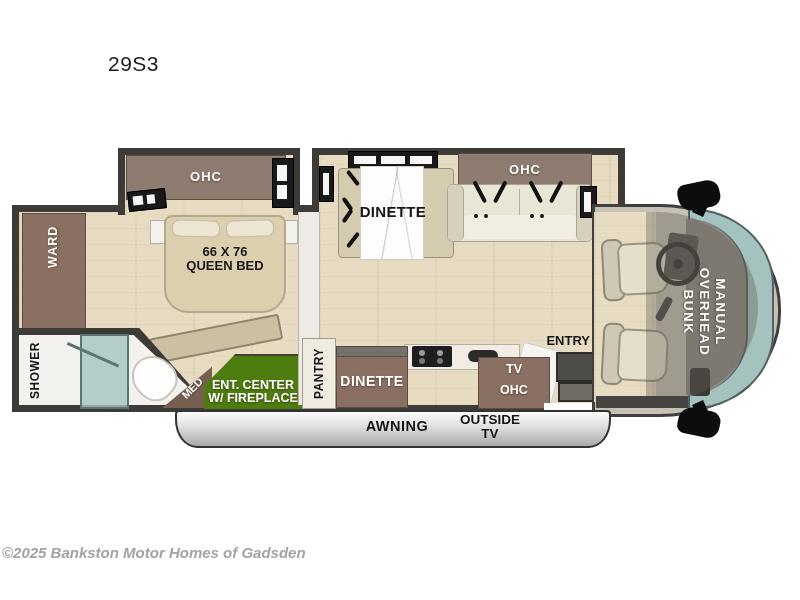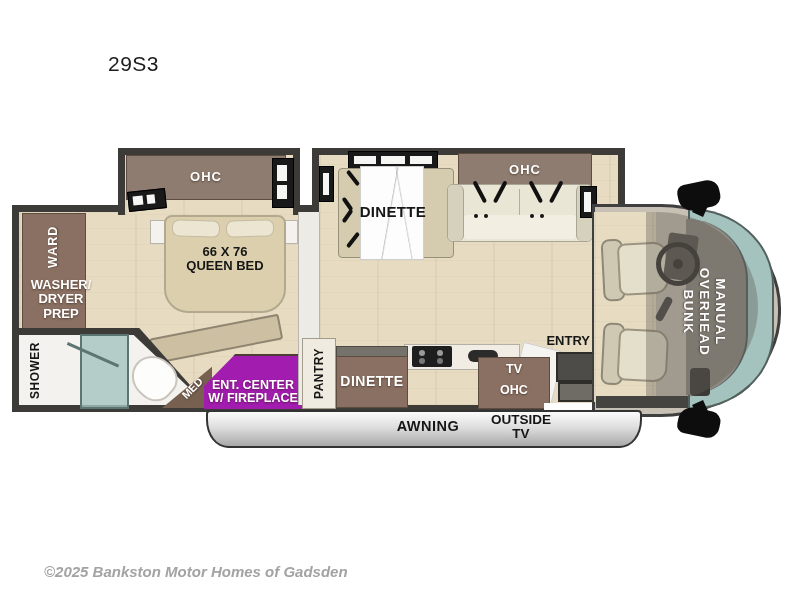--- a/index.html
+++ b/index.html
@@ -67,23 +67,20 @@
     <div class="abs" style="left:60px;top:3px;width:46px;height:15px;background:#ece5d2;border:1px solid #c4bba2;border-radius:7px;transform:rotate(-2deg);"></div>
     <div class="abs lbl" style="left:0;top:28px;width:100%;font-size:13px;">66 X 76
 QUEEN BED</div>
   </div>
 
   <div class="abs cab-brown" style="left:22px;top:213px;width:62px;height:116px;">
     <div class="abs vflex" style="left:0;top:0;width:100%;height:66px;">
       <span class="lbl-w rot-ccw" style="font-size:12.5px;letter-spacing:1px;">WARD</span>
     </div>
   </div>
-  <div class="abs lbl-w" style="left:18px;top:278px;width:86px;font-size:13px;">WASHER/
-DRYER
-PREP</div>
 
   <div class="abs" style="left:150px;top:326px;width:128px;height:22px;background:#cdbfa2;
        border:2px solid #8f8570;transform:rotate(-11deg);border-radius:3px;"></div>
 
   <div class="abs wall" style="left:12px;top:328px;width:202px;height:84px;
        clip-path:polygon(0 0,63% 0,100% 100%,0 100%);">
     <div class="abs whitebox" style="left:7px;top:7px;width:188px;height:70px;
          clip-path:polygon(0 0,61% 0,100% 100%,0 100%);"></div>
   </div>
 
@@ -96,21 +93,21 @@
   </div>
 
   <div class="abs" style="left:133px;top:355px;width:38px;height:42px;background:#fdfdfc;
        border:2px solid #c9c5bd;border-radius:50% 50% 42% 42%;transform:rotate(-48deg);"></div>
 
   <div class="abs cab-brown-dark" style="left:162px;top:366px;width:50px;height:42px;
        clip-path:polygon(0 100%,100% 2%,100% 100%);">
     <span class="lbl-w abs" style="left:18px;top:16px;font-size:11px;transform:rotate(-45deg);">MED</span>
   </div>
 
-  <div class="abs" style="left:204px;top:354px;width:98px;height:53px;background:#a21caf;
+  <div class="abs" style="left:204px;top:354px;width:98px;height:53px;background:#4d7c0f;
        border-top:2px solid #4a3d33;clip-path:polygon(0 100%,0 58%,32% 0,100% 0,100% 100%);">
     <div class="abs lbl-w" style="left:0;bottom:3px;width:100%;font-size:12.5px;">ENT. CENTER
 W/ FIREPLACE</div>
   </div>
 
   <div class="abs wall" style="left:312px;top:148px;width:313px;height:264px;">
     <div class="abs floor" style="left:7px;top:7px;width:299px;height:250px;"></div>
   </div>
 
   <div class="abs" style="left:298px;top:212px;width:20px;height:193px;background:#ecebe6;
@@ -230,23 +227,23 @@
 BUNK</span>
   </div>
 
   <div class="abs" style="left:678px;top:182px;width:42px;height:27px;background:#0d0d0d;border-radius:8px 12px 10px 14px;transform:rotate(-12deg);"></div>
   <div class="abs" style="left:694px;top:203px;width:12px;height:12px;background:#0d0d0d;transform:rotate(24deg);"></div>
   <div class="abs" style="left:678px;top:409px;width:42px;height:27px;background:#0d0d0d;border-radius:14px 10px 12px 8px;transform:rotate(12deg);"></div>
   <div class="abs" style="left:694px;top:402px;width:12px;height:12px;background:#0d0d0d;transform:rotate(-24deg);"></div>
 
   <div class="abs" style="left:596px;top:396px;width:92px;height:12px;background:#454440;"></div>
 
-  <div class="abs" style="left:206px;top:410px;width:432px;height:34px;
+  <div class="abs" style="left:175px;top:410px;width:432px;height:34px;
        background:linear-gradient(180deg,#fbfbfb 0%,#dedede 45%,#a8a8a8 100%);
        border:2px solid #333;border-radius:4px 4px 22px 22px / 4px 4px 28px 28px;">
     <div class="abs lbl" style="left:165px;top:7px;width:110px;font-size:14.5px;letter-spacing:.5px;">AWNING</div>
     <div class="abs lbl" style="left:268px;top:1px;width:90px;font-size:13.5px;line-height:1.05;">OUTSIDE
 TV</div>
   </div>
 
-  <div class="abs copyright" style="left:2px;top:563px;margin-left:42px;">©2025 Bankston Motor Homes of Gadsden</div>
+  <div class="abs copyright" style="left:2px;top:544px;">©2025 Bankston Motor Homes of Gadsden</div>
 
 </div>
 
 </body></html>

